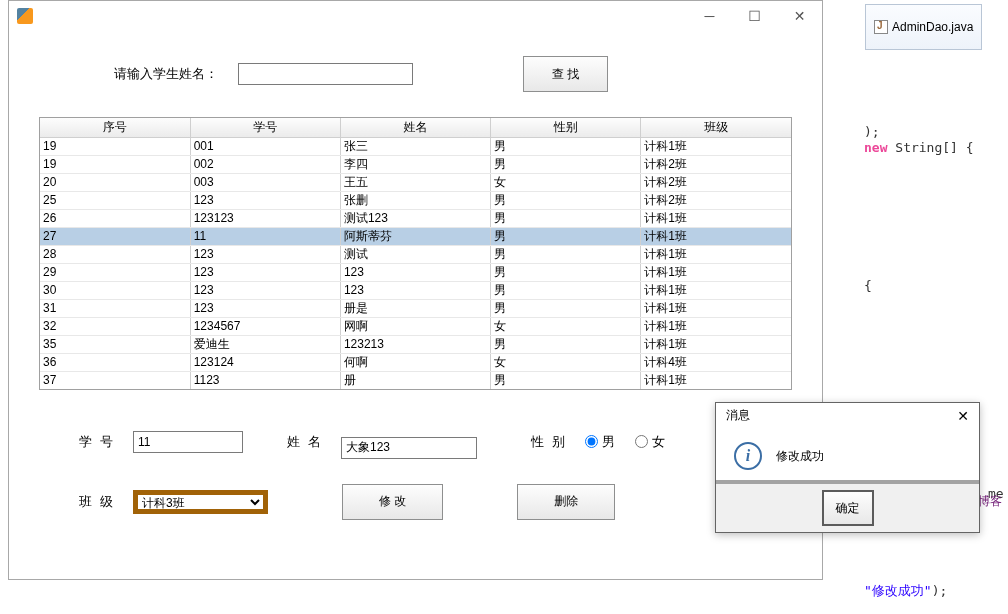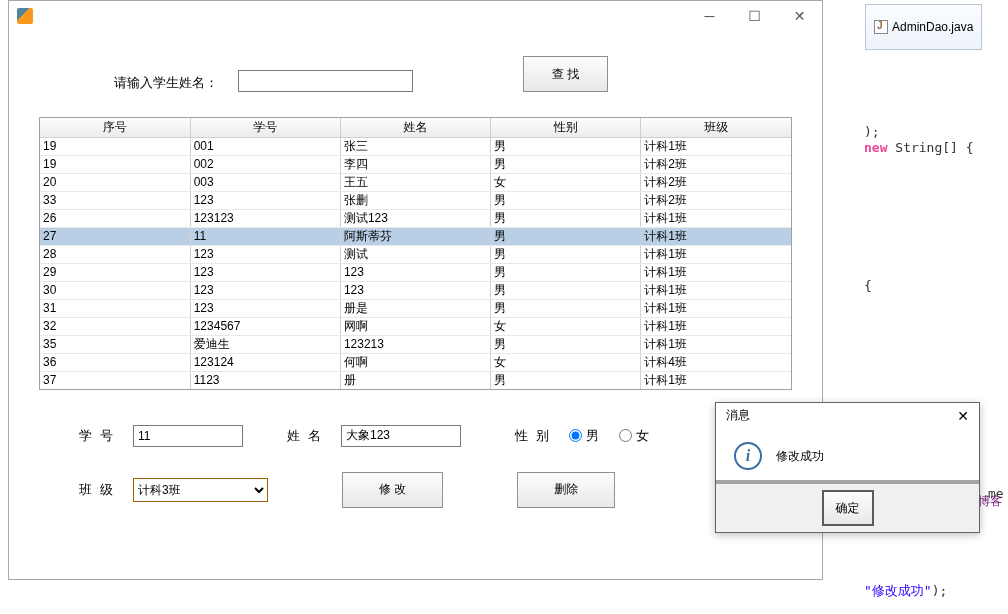--- a/index.html
+++ b/index.html
@@ -8,21 +8,21 @@
 
 .java-window { position: absolute; left: 8px; top: 0; width: 815px; height: 580px; background: #fff; border: 1px solid #a8a8a8; }
 .titlebar { height: 30px; display: flex; align-items: center; justify-content: space-between; padding: 0 0 0 8px; background: #fff; }
 .java-logo { width: 16px; height: 16px; position: relative; }
 .java-logo::before { content: ""; position: absolute; inset: 0; background: linear-gradient(135deg, #5382a1 40%, #f8981d 40%); border-radius: 2px; }
 .win-controls { display: flex; }
 .win-btn { width: 45px; height: 30px; display: flex; align-items: center; justify-content: center; font-size: 14px; color: #555; }
 
 .content { padding: 25px 30px 15px 30px; }
 
-.search-row { display: flex; align-items: flex-end; gap: 20px; margin-bottom: 25px; padding-left: 75px; }
+.search-row { display: flex; align-items: center; gap: 20px; margin-bottom: 25px; padding-left: 75px; }
 .search-row label { font-size: 13px; }
 .text-input { border: 1px solid #7a7a7a; height: 22px; padding: 2px 4px; font-family: inherit; font-size: 12px; background: #fff; }
 .text-input.search { width: 175px; }
 .jbutton { background: linear-gradient(to bottom, #fdfdfd, #e8e8e8); border: 1px solid #8e8f8f; height: 36px; padding: 0 28px; font-size: 12px; font-family: inherit; cursor: pointer; }
 
 
 .table-wrap { border: 1px solid #a0a0a0; }
 table { width: 100%; border-collapse: collapse; table-layout: fixed; }
 th { background: linear-gradient(to bottom, #fdfdfd, #ebebeb); border: 1px solid #cfcfcf; border-top: none; font-weight: normal; font-size: 12px; height: 19px; text-align: center; }
 th:first-child { border-left: none; }
@@ -30,24 +30,24 @@
 td { border-right: 1px solid #d0d0d0; border-bottom: 1px solid #e8e8e8; height: 16px; padding: 0 3px; font-size: 12px; text-align: left; white-space: nowrap; overflow: hidden; }
 td:last-child { border-right: none; }
 tr.selected td { background: #b8cfe5; }
 tbody tr:last-child td { border-bottom: none; }
 
 
 .edit-form { margin-top: 35px; padding-left: 40px; }
 .form-row { display: flex; align-items: center; margin-bottom: 25px; gap: 12px; }
 .form-row label { font-size: 13px; letter-spacing: 8px; }
 .text-input.sid { width: 110px; }
-.text-input.sname { width: 120px; }
+.text-input.sname { width: 136px; margin-top: 12px; }
 .radio-group { display: flex; gap: 20px; align-items: center; }
 .radio-group label { letter-spacing: 0; display: flex; align-items: center; gap: 4px; }
-select.jcombo { width: 135px; height: 24px; border: 1px solid #a16207; font-family: inherit; font-size: 12px; background: #fff; }
+select.jcombo { width: 135px; height: 24px; border: 5px solid #a16207; font-family: inherit; font-size: 12px; background: #fff; }
 
 
 .msg-dialog { position: absolute; left: 715px; top: 402px; width: 265px; border: 1px solid #646464; background: #fff; box-shadow: 0 2px 8px rgba(0,0,0,0.25); }
 .msg-title { display: flex; justify-content: space-between; align-items: center; padding: 4px 10px; font-size: 12px; }
 .msg-close { font-size: 14px; cursor: pointer; }
 .msg-body { display: flex; align-items: center; gap: 14px; padding: 14px 18px 10px 18px; }
 .info-icon { width: 28px; height: 28px; border-radius: 50%; border: 2px solid #3b6ea5; display: flex; align-items: center; justify-content: center; color: #3b6ea5; font-weight: bold; font-family: Georgia, serif; font-size: 16px; font-style: italic; }
 .msg-footer { text-align: center; padding: 6px; background: #f0f0f0; border-top: 4px solid #a3a3a3; }
 .msg-footer .jbutton { padding: 0 12px; border: 2px solid #5b5b5b; }
 
@@ -119,21 +119,21 @@
               <td>计科2班</td>
             </tr>
             <tr>
               <td>20</td>
               <td>003</td>
               <td>王五</td>
               <td>女</td>
               <td>计科2班</td>
             </tr>
             <tr>
-              <td>33</td>
+              <td>25</td>
               <td>123</td>
               <td>张删</td>
               <td>男</td>
               <td>计科2班</td>
             </tr>
             <tr>
               <td>26</td>
               <td>123123</td>
               <td>测试123</td>
               <td>男</td>

